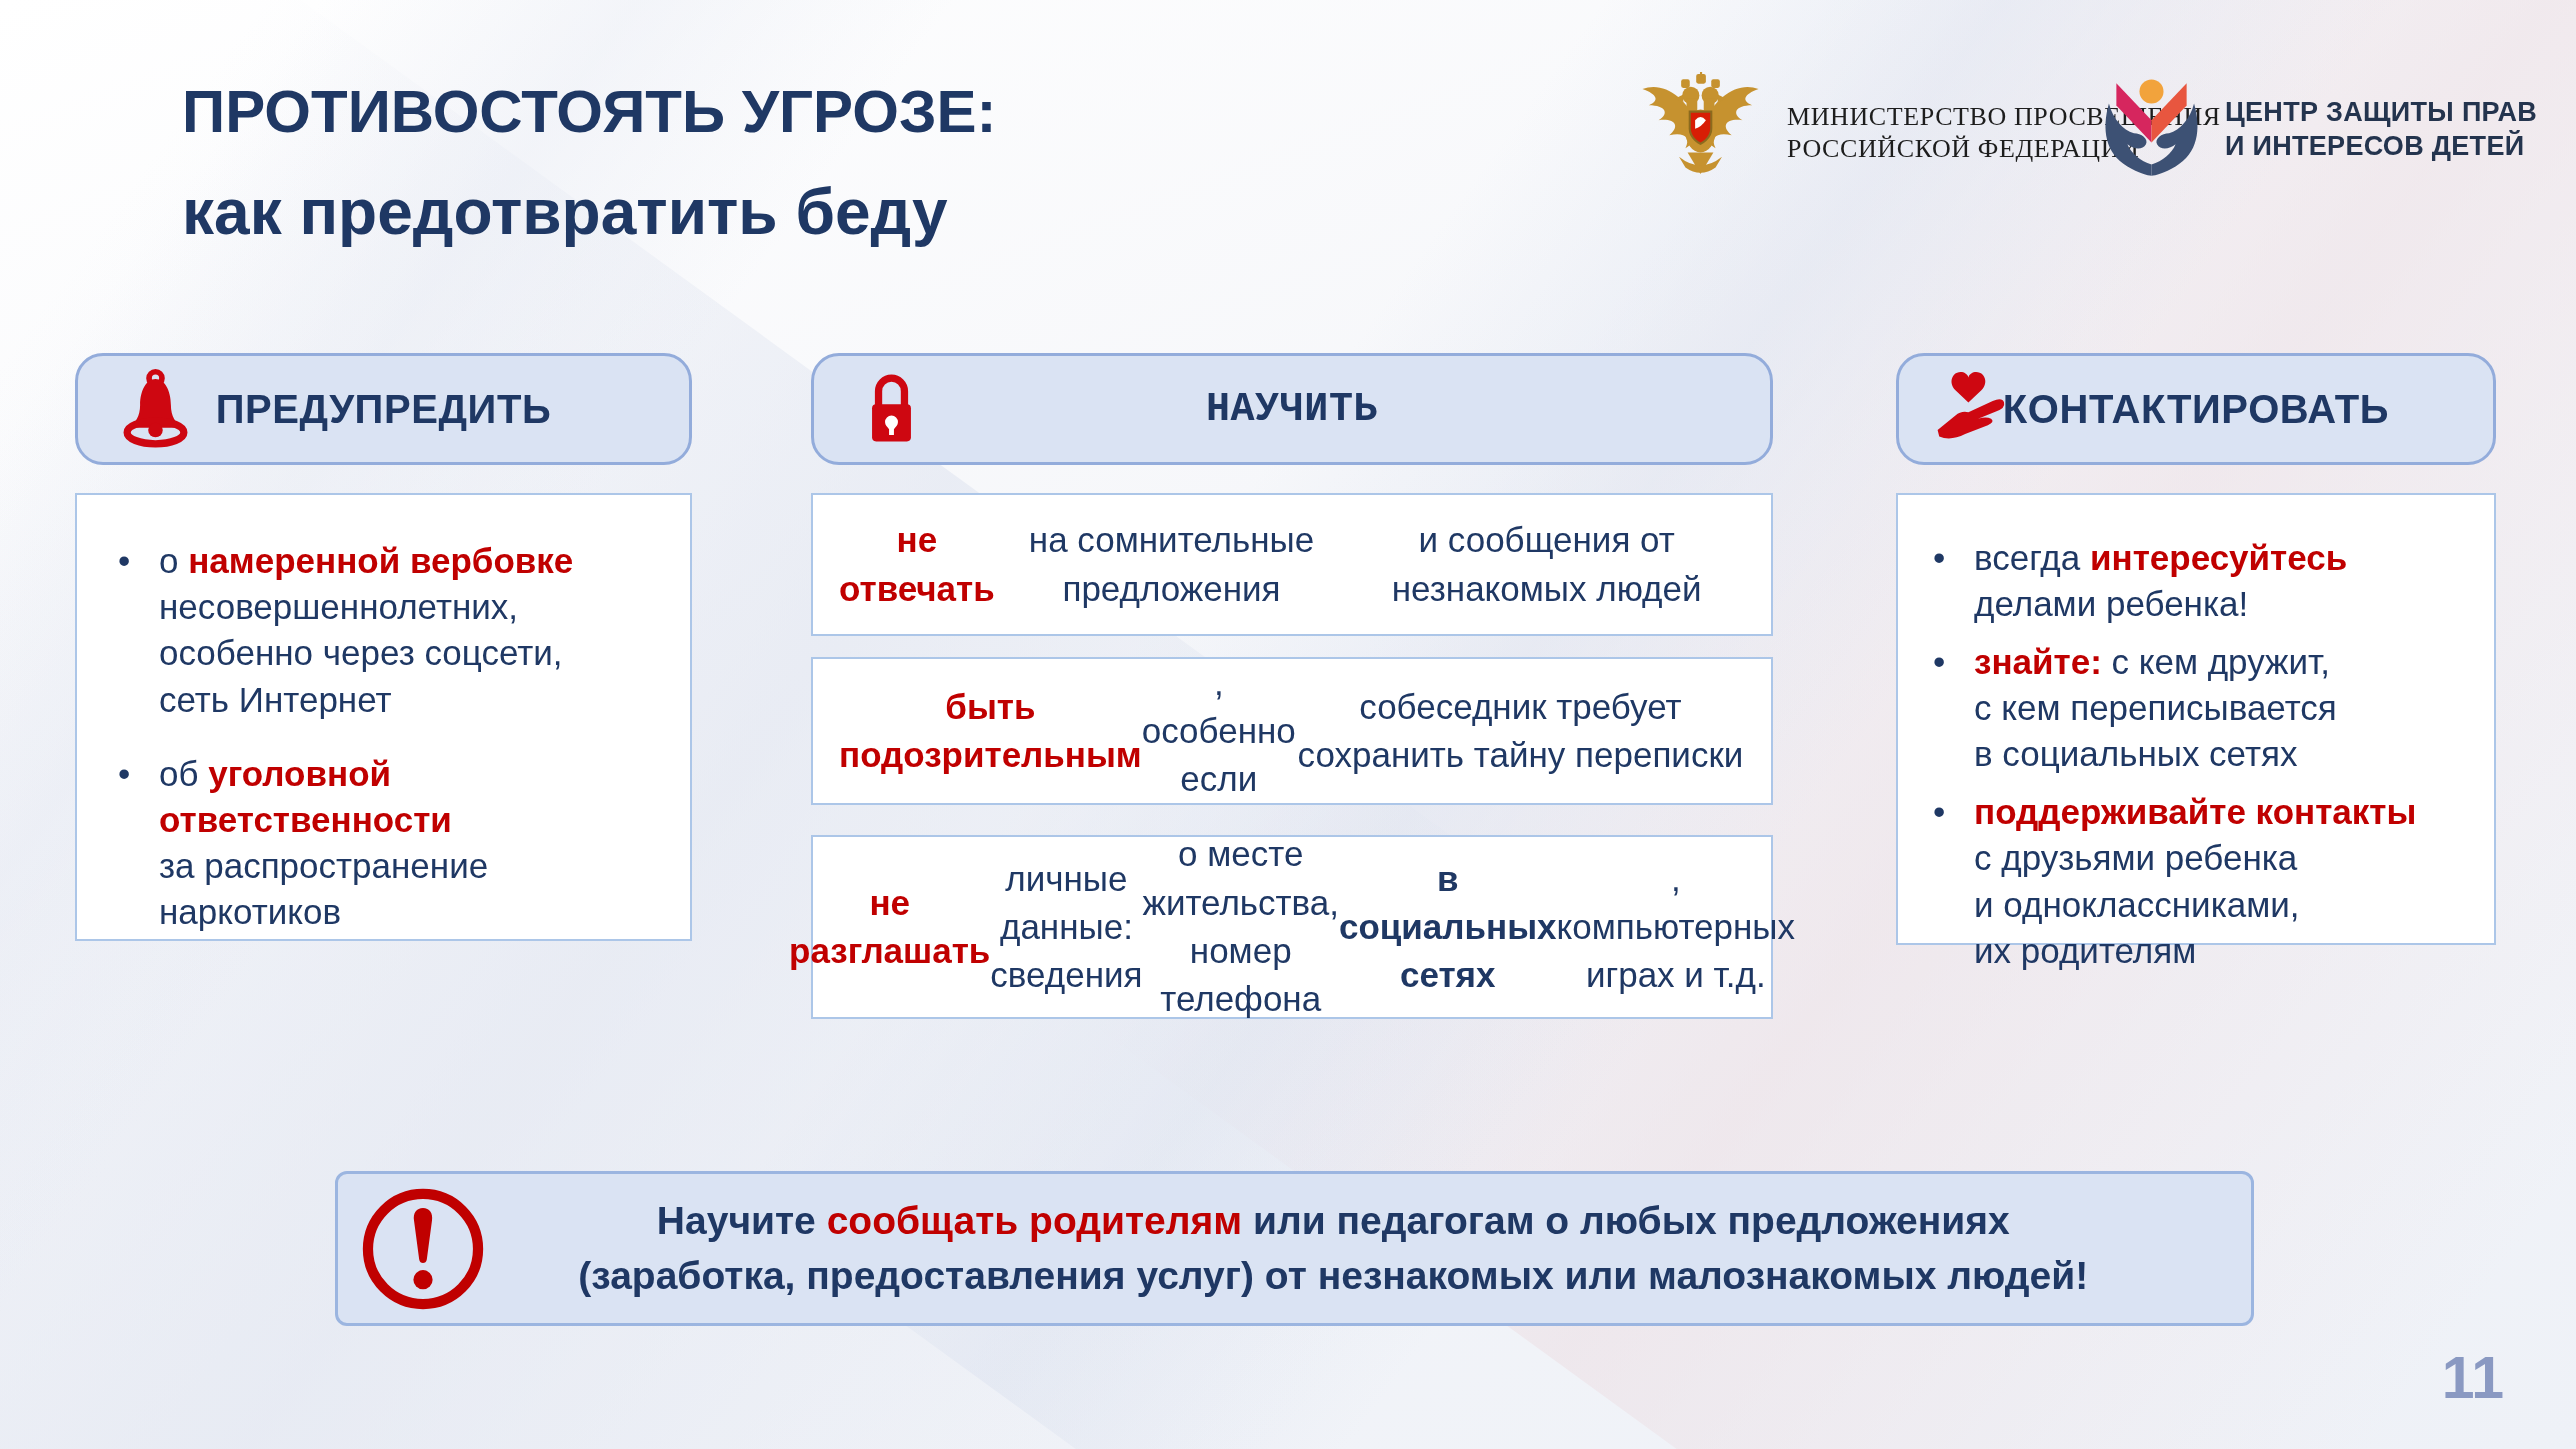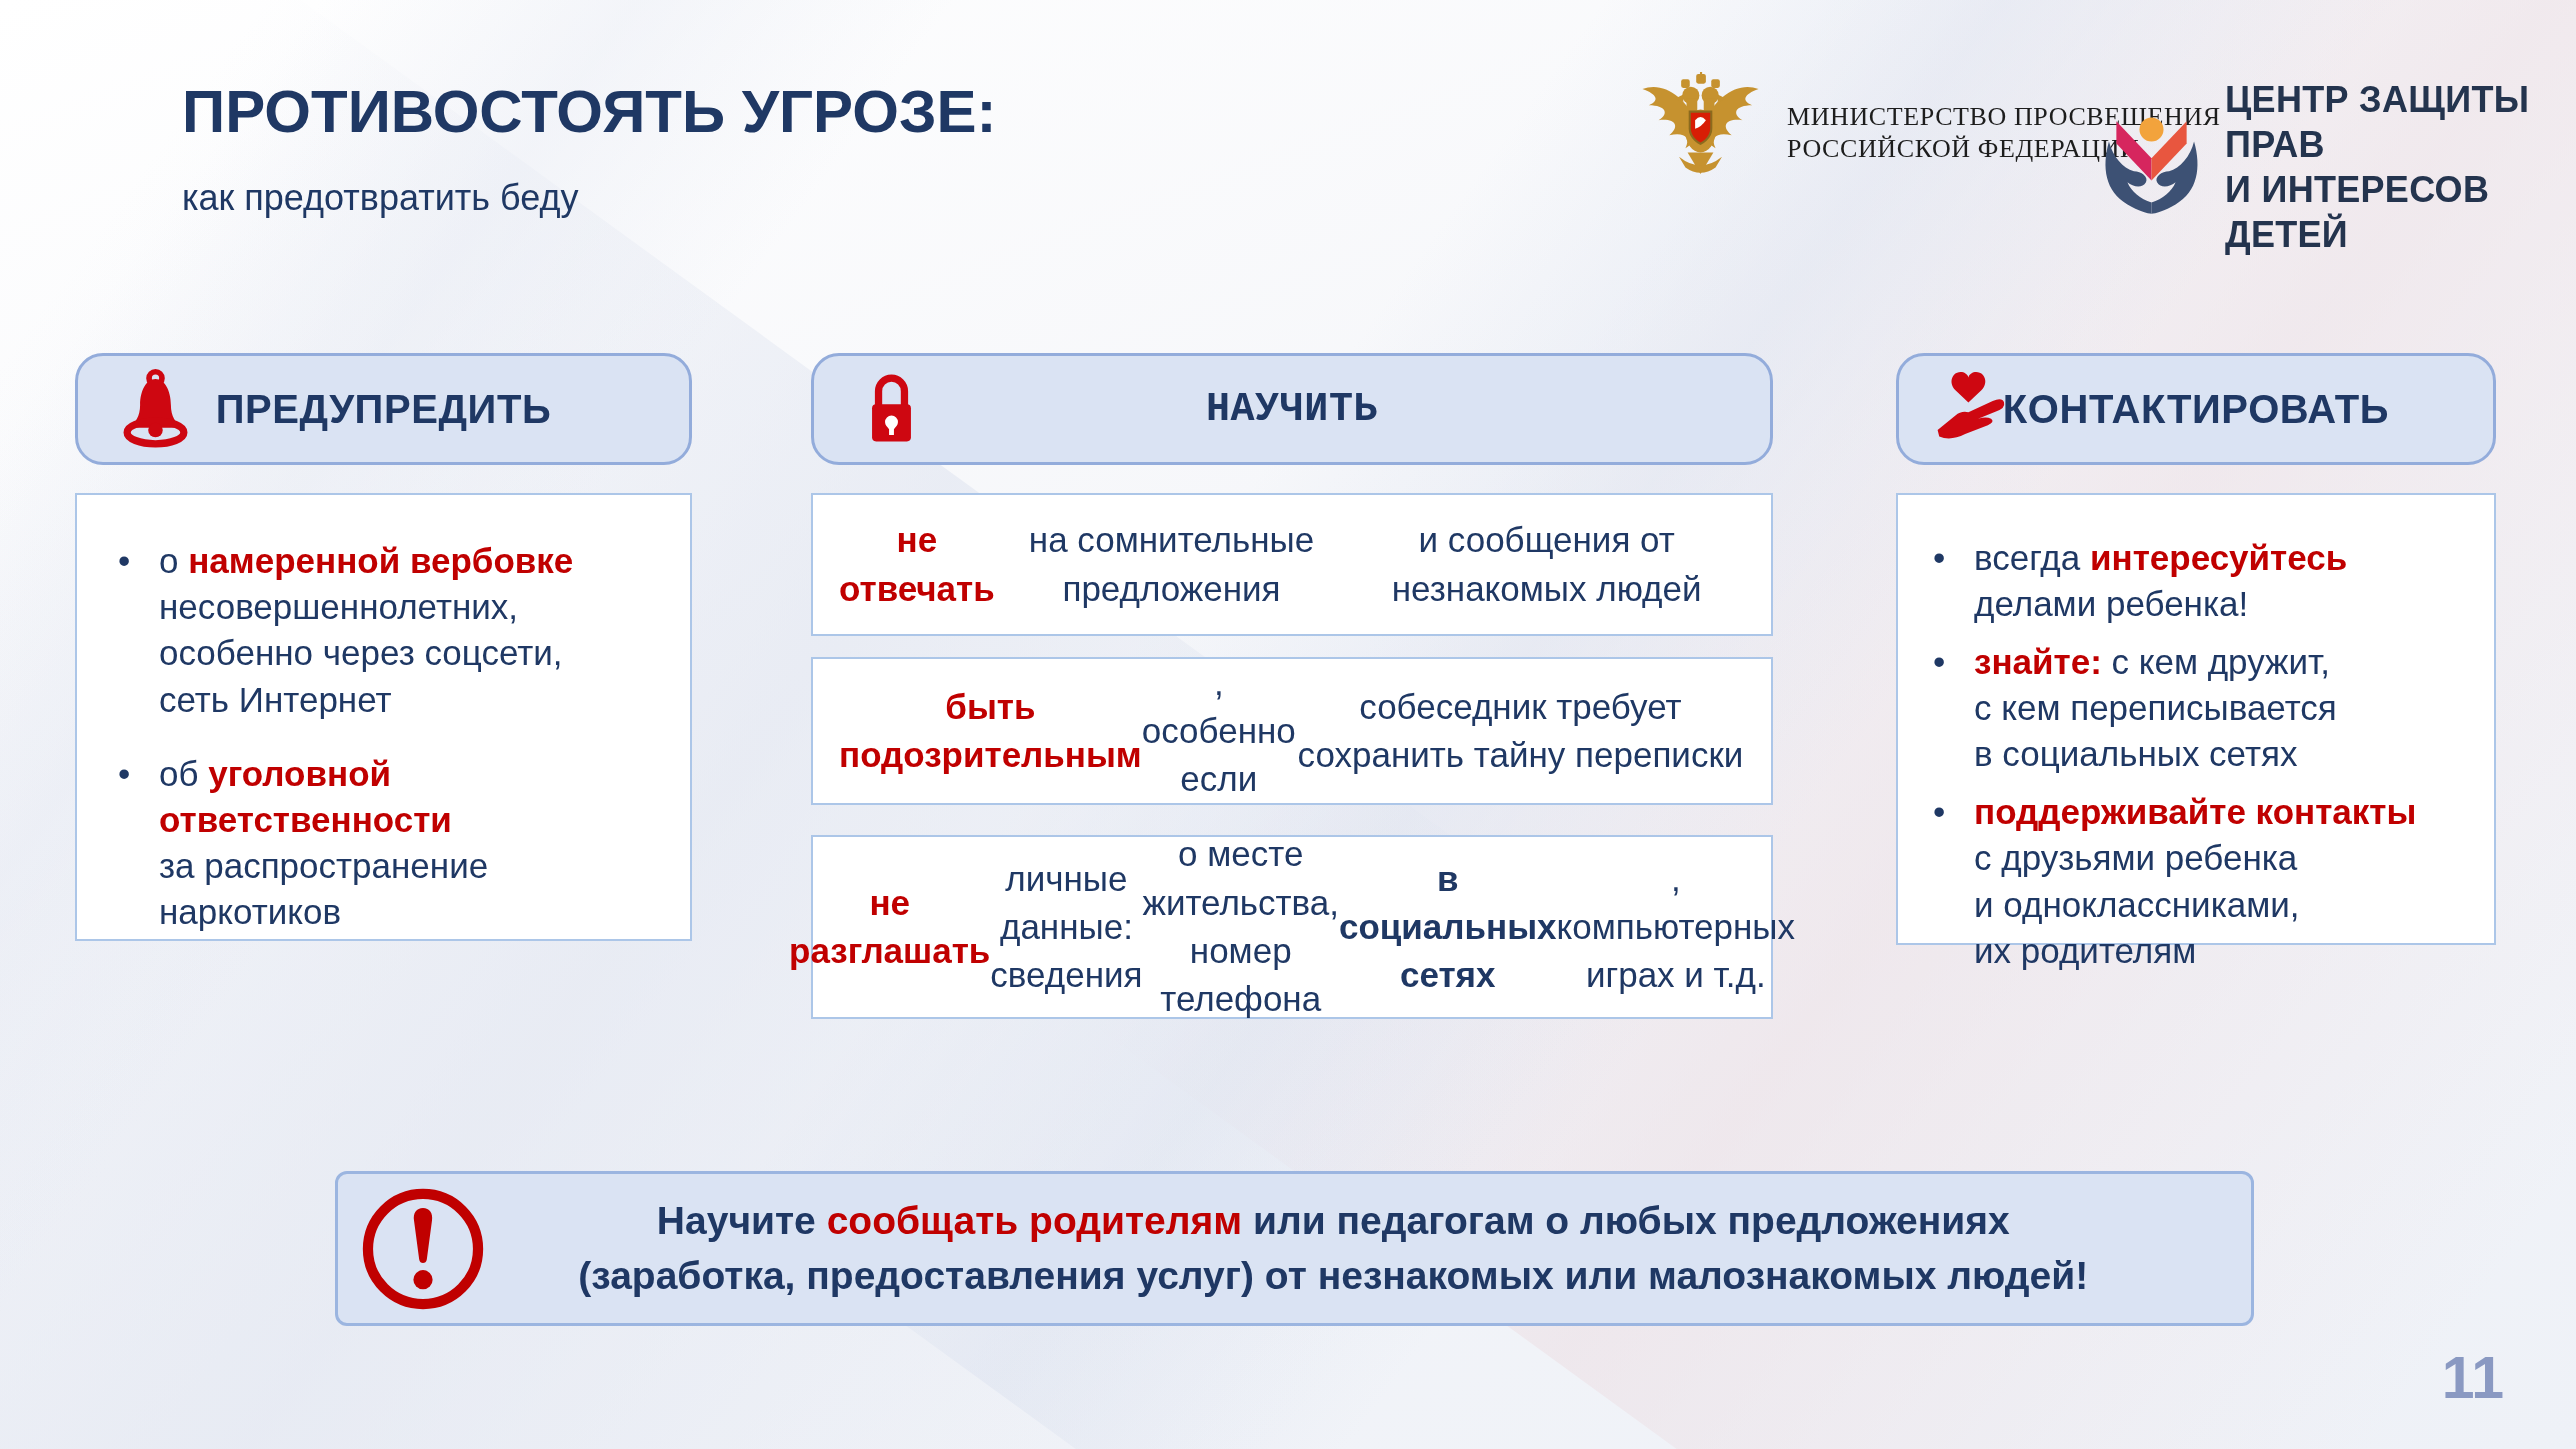--- a/index.html
+++ b/index.html
@@ -14,29 +14,29 @@
     background:linear-gradient(90deg,rgba(236,224,228,0) 0%,rgba(236,222,227,.55) 45%,rgba(236,224,228,0) 100%);}
   .bg-s2{right:580px;top:-708px;width:644px;height:2318px;transform:rotate(36deg);
     background:linear-gradient(90deg,rgba(216,223,238,0) 0%,rgba(216,223,238,.45) 50%,rgba(216,223,238,0) 100%);}
   .bg-s3{left:-451px;bottom:-773px;width:1674px;height:1932px;transform:rotate(36deg);
     background:linear-gradient(90deg,rgba(222,227,239,0) 0%,rgba(222,227,239,.55) 50%,rgba(222,227,239,0) 100%);}
   .bg-s4{left:193px;top:-902px;width:515px;height:2318px;transform:rotate(36deg);
     background:linear-gradient(90deg,rgba(228,232,242,0) 0%,rgba(228,232,242,.4) 50%,rgba(228,232,242,0) 100%);}
 
   .title{position:absolute;left:182px;top:82px;font-size:60px;font-weight:bold;
     color:#1F3864;letter-spacing:0px;line-height:1;}
-  .subtitle{position:absolute;left:182px;top:180px;font-size:36px;font-weight:normal;
+  .subtitle{position:absolute;left:182px;top:180px;font-size:64px;font-weight:bold;
     color:#1F3864;line-height:1;}
 
   .logo-group{position:absolute;display:flex;align-items:center;}
   .ministry{left:1636px;top:72px;gap:22px;}
   .ministry-text{font-family:"Liberation Serif",serif;font-size:26px;line-height:1.25;
     color:#1d1d1d;letter-spacing:0.6px;}
   .centerlogo{left:2096px;top:77px;gap:18px;}
-  .center-text{font-size:36px;line-height:1.25;font-weight:bold;color:#24344E;letter-spacing:0.3px;}
+  .center-text{font-size:27px;line-height:1.25;font-weight:bold;color:#24344E;letter-spacing:0.3px;}
 
   .hdr{position:absolute;top:353px;height:112px;background:#DAE3F3;
     border:3.9px solid #93ACDB;border-radius:28px;box-sizing:border-box;
     display:flex;align-items:center;}
   .hdr-prevent{left:75px;width:617px;}
   .hdr-teach{left:811px;width:962px;font-family:Liberation Mono, monospace;}
   .hdr-contact{left:1896px;width:600px;}
   .hdr-icon{position:absolute;left:37px;top:50%;transform:translateY(-50%);width:81px;height:88px;}
   .hdr-icon svg{width:100%;height:100%;}
   .hdr-label{width:100%;text-align:center;font-size:40px;font-weight:bold;color:#1F3864;letter-spacing:0.6px;}

